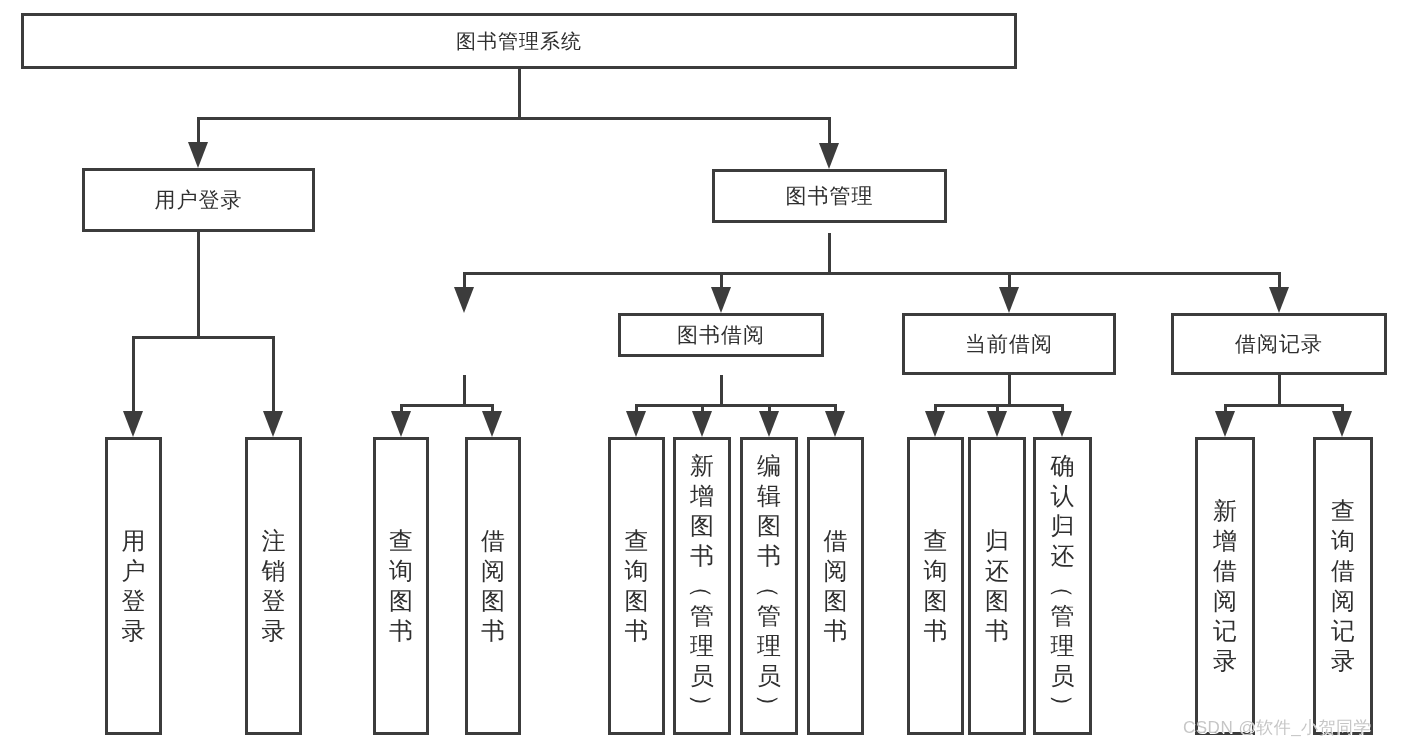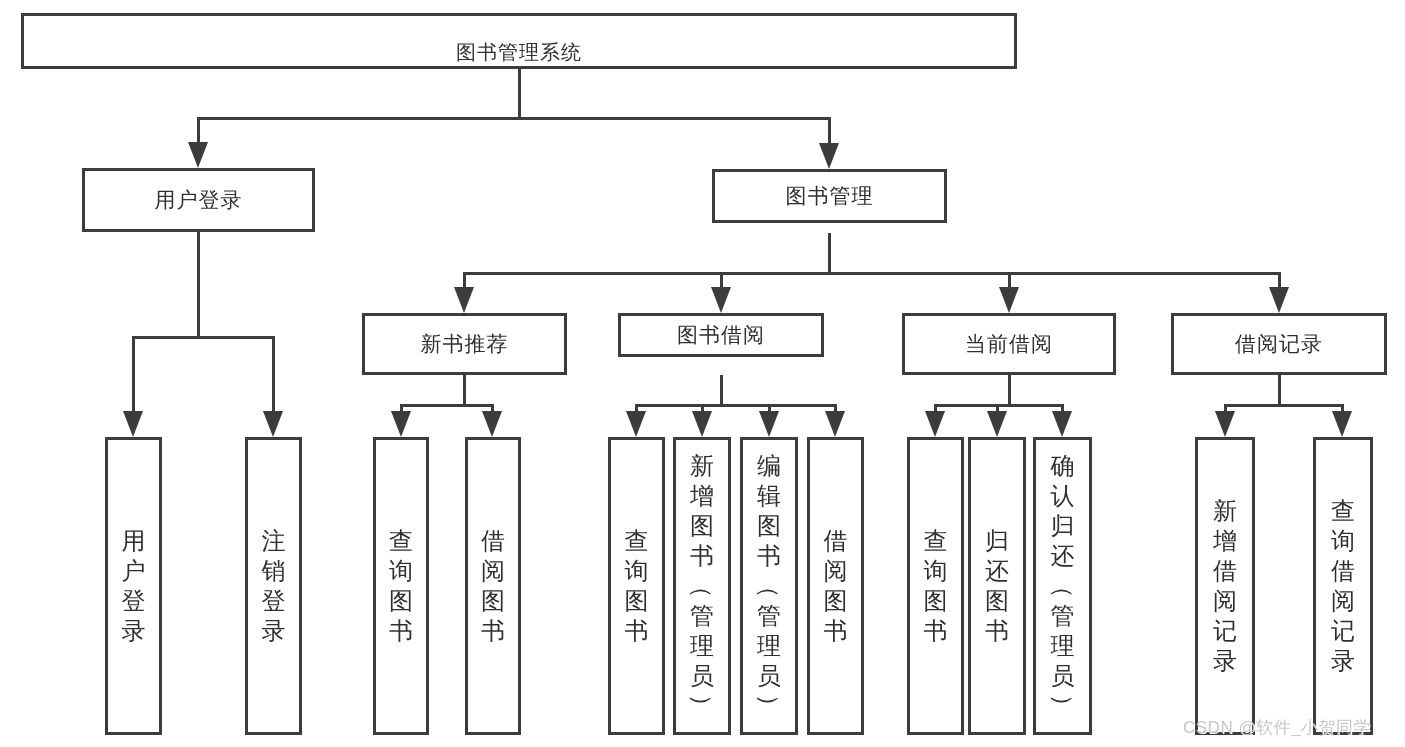--- a/index.html
+++ b/index.html
@@ -7,21 +7,21 @@
     position:relative;width:1405px;height:747px;background:#ffffff;
     font-family:"Liberation Sans","DejaVu Sans",sans-serif;
     color:#2f2f2f;overflow:hidden;
   }
   .node{
     position:absolute;box-sizing:border-box;
     border:3px solid #3c3c3c;background:#ffffff;
     display:flex;align-items:center;justify-content:center;
   }
   .hbox{font-size:21px;letter-spacing:1px;}
-  .root-box{font-size:20px;letter-spacing:1px;align-items:flex-end;}
+  .root-box{font-size:20px;letter-spacing:1px;}
   .vbox{flex-direction:column;font-size:24px;}
   .vbox .ch{display:block;line-height:30px;height:30px;text-align:center;}
   .vbox .rot{transform:rotate(90deg);}
   .hline{position:absolute;height:3px;background:#3c3c3c;}
   .vline{position:absolute;width:3px;background:#3c3c3c;}
   .arrow{
     position:absolute;width:0;height:0;
     border-left:10px solid transparent;border-right:10px solid transparent;
     border-top:26px solid #3c3c3c;
   }
@@ -65,23 +65,20 @@
   <div class="hline" style="left:463px;top:272px;width:817px"></div>
   <div class="vline" style="left:463px;top:272px;height:18px"></div>
   <div class="arrow" style="left:454px;top:287px"></div>
   <div class="vline" style="left:720px;top:272px;height:18px"></div>
   <div class="arrow" style="left:711px;top:287px"></div>
   <div class="vline" style="left:1008px;top:272px;height:18px"></div>
   <div class="arrow" style="left:999px;top:287px"></div>
   <div class="vline" style="left:1278px;top:272px;height:18px"></div>
   <div class="arrow" style="left:1269px;top:287px"></div>
 
-  <div class="node hbox" style="left:362px;top:313px;width:205px;height:62px">
-    <span>新书推荐</span>
-  </div>
   <div class="node hbox" style="left:618px;top:313px;width:206px;height:44px">
     <span>图书借阅</span>
   </div>
   <div class="node hbox" style="left:902px;top:313px;width:214px;height:62px">
     <span>当前借阅</span>
   </div>
   <div class="node hbox" style="left:1171px;top:313px;width:216px;height:62px">
     <span>借阅记录</span>
   </div>
 

